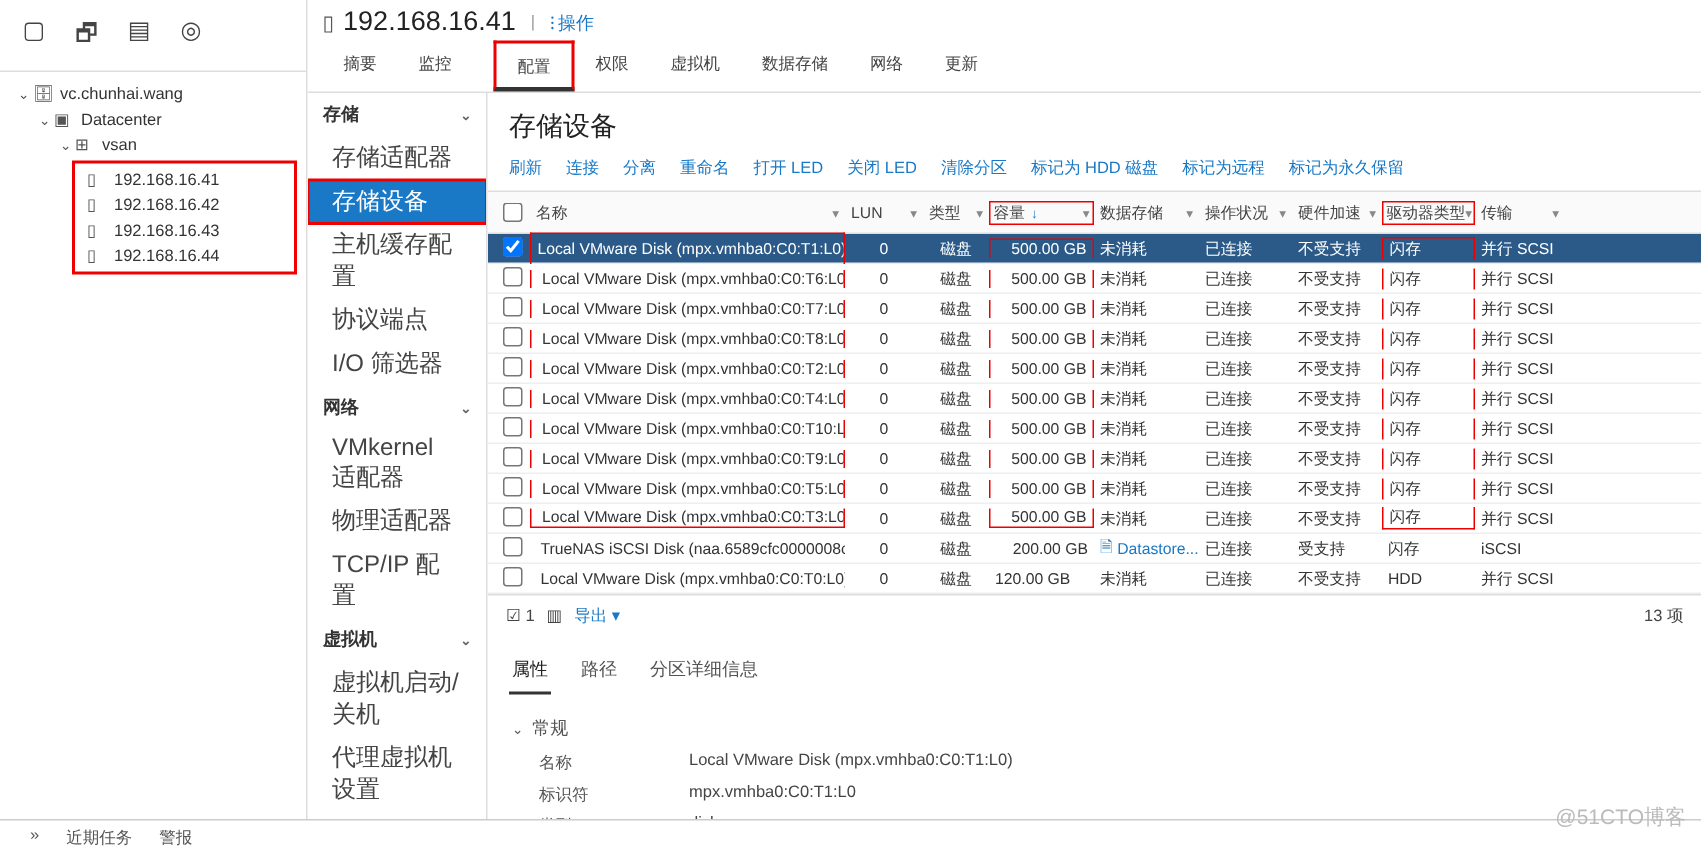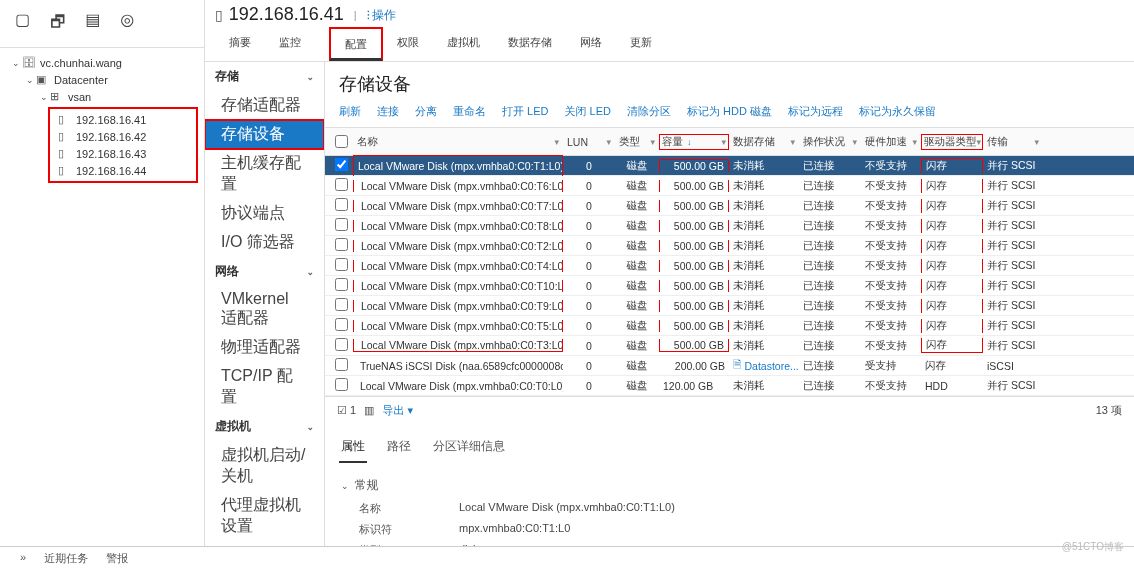--- a/index.html
+++ b/index.html
@@ -67,21 +67,21 @@
 .sub-tabs span { padding: 4px 2px 6px; cursor:pointer; }
 .sub-tabs span.active { border-bottom: 2px solid #333; color:#222; }
 
 .props { padding: 8px 14px 16px; }
 .prop-group-title { padding: 6px 2px 4px; color:#555; font-size:12px; }
 .prop-group-title .chev { font-size:9px; margin-right:6px; }
 .prop-row { display:grid; grid-template-columns: 100px 1fr; padding: 3px 20px; font-size:11px; color:#444; }
 .prop-row .k { color:#555; }
 
 .bottom-tabs { position:absolute; bottom:0; left:0; right:0; padding:4px 20px; border-top:1px solid #ccc; display:flex; gap:18px; font-size:11px; color:#555; background:#fff; }
-.watermark { position:absolute; right:10px; bottom:16px; color:#bbb; font-size:10px; pointer-events:none; }
+.watermark { position:absolute; right:10px; bottom:16px; color:#bbb; font-size:14px; pointer-events:none; }
 
 .cell-ds { color:#1a79c6; display:flex; align-items:center; gap:3px; }
 </style>
 </head>
 <body>
 
 <div class="container">
 
   <div class="left-panel">
     <div class="nav-icons">

